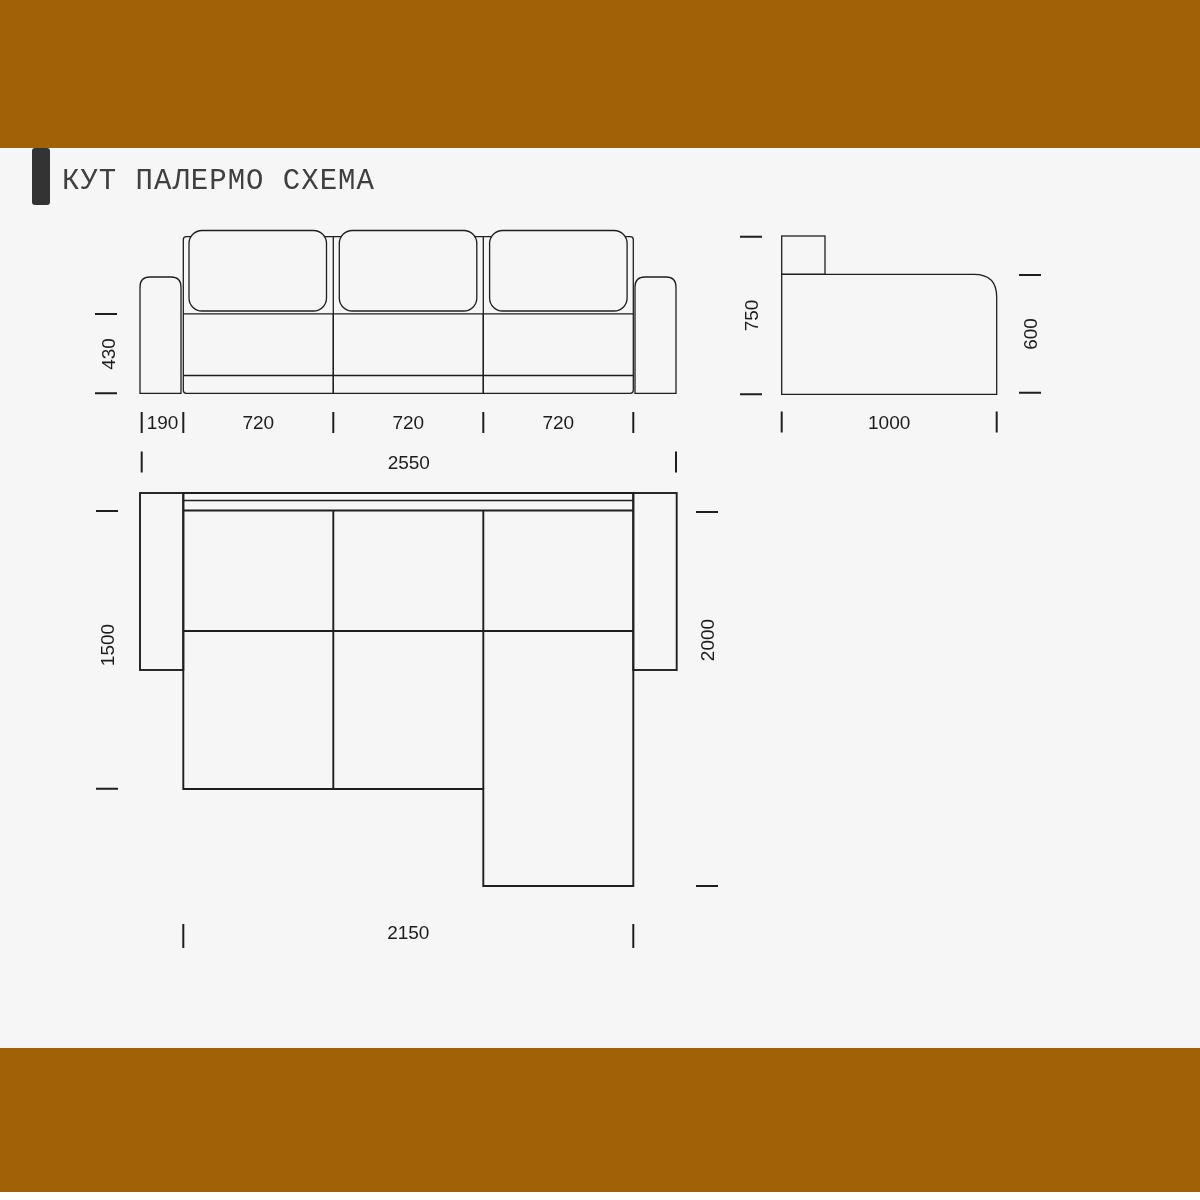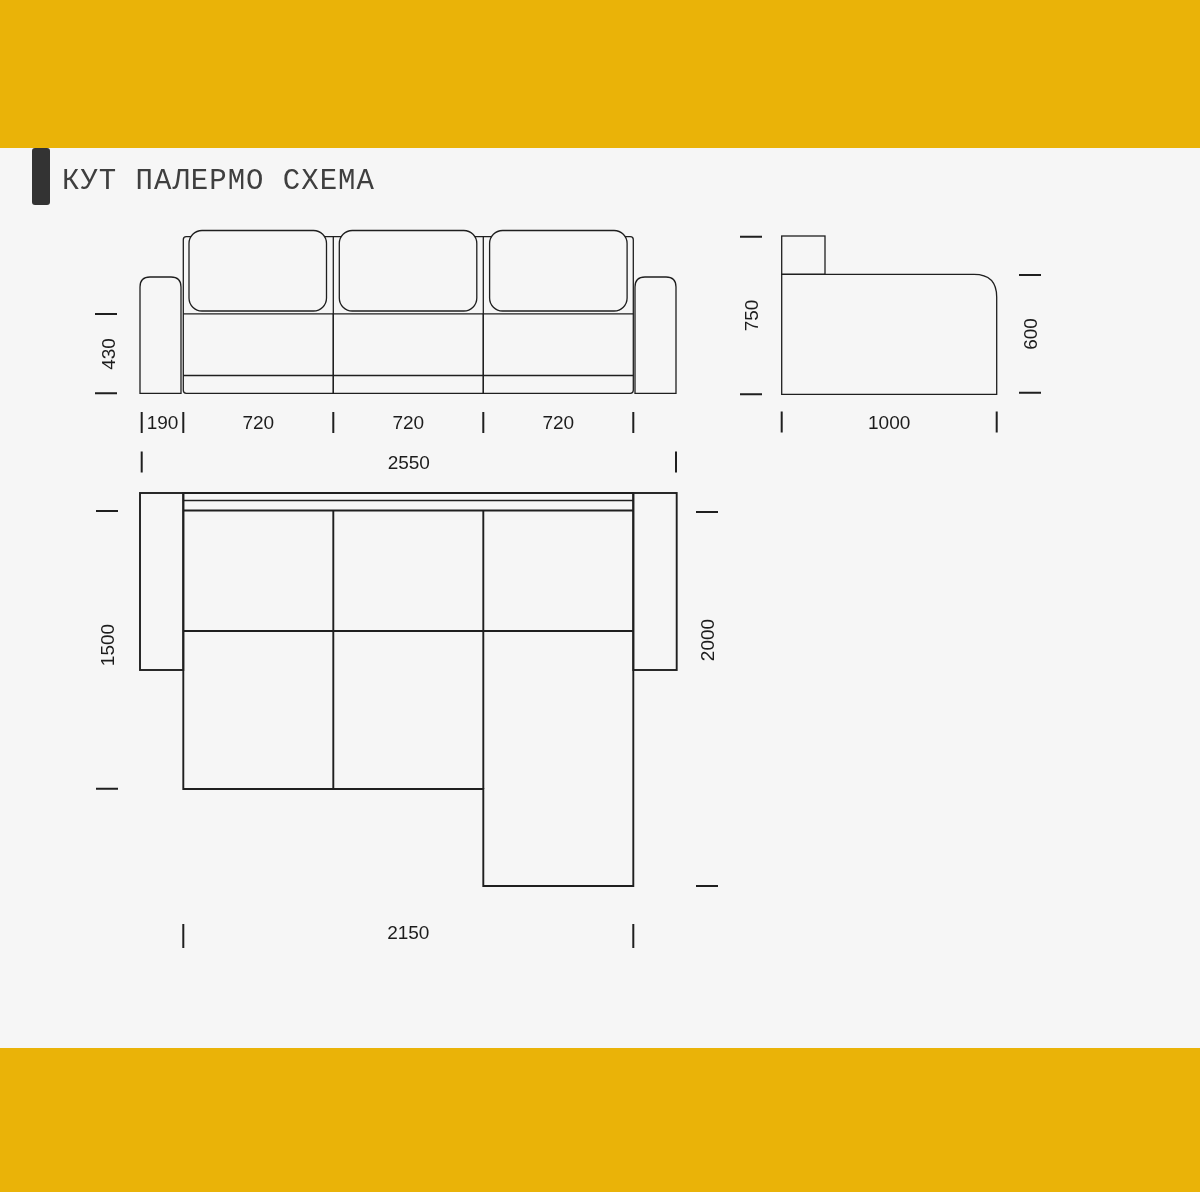--- a/index.html
+++ b/index.html
@@ -1,17 +1,17 @@
 <!DOCTYPE html>
 <html><head>
 <meta charset="utf-8">
 <style>
   html,body{margin:0;padding:0;}
   body{background:#ffffff;font-family:"Liberation Sans",sans-serif;}
-  .page{position:relative;width:1200px;height:1192px;background:#eab308;overflow:hidden;}
+  .page{position:relative;width:1200px;height:1192px;background:#a16207;overflow:hidden;}
   .band{position:absolute;left:0;top:148px;width:1200px;height:900px;background:#f6f6f6;}
   svg{position:absolute;left:0;top:0;}
   .ln{stroke:#1f1f1f;fill:none;}
   .w1{stroke-width:1.3px;}
   .w2{stroke-width:1.9px;}
   .tick{stroke:#1f1f1f;stroke-width:2px;fill:none;}
   .cushion{fill:#f6f6f6;stroke:#1f1f1f;stroke-width:1.3px;}
   text.dim{font-family:"Liberation Sans",sans-serif;font-size:19px;fill:#1c1c1c;}
   text.title{font-family:"Liberation Mono",monospace;font-size:29px;fill:#3f3f3f;letter-spacing:1px;}
 </style>

